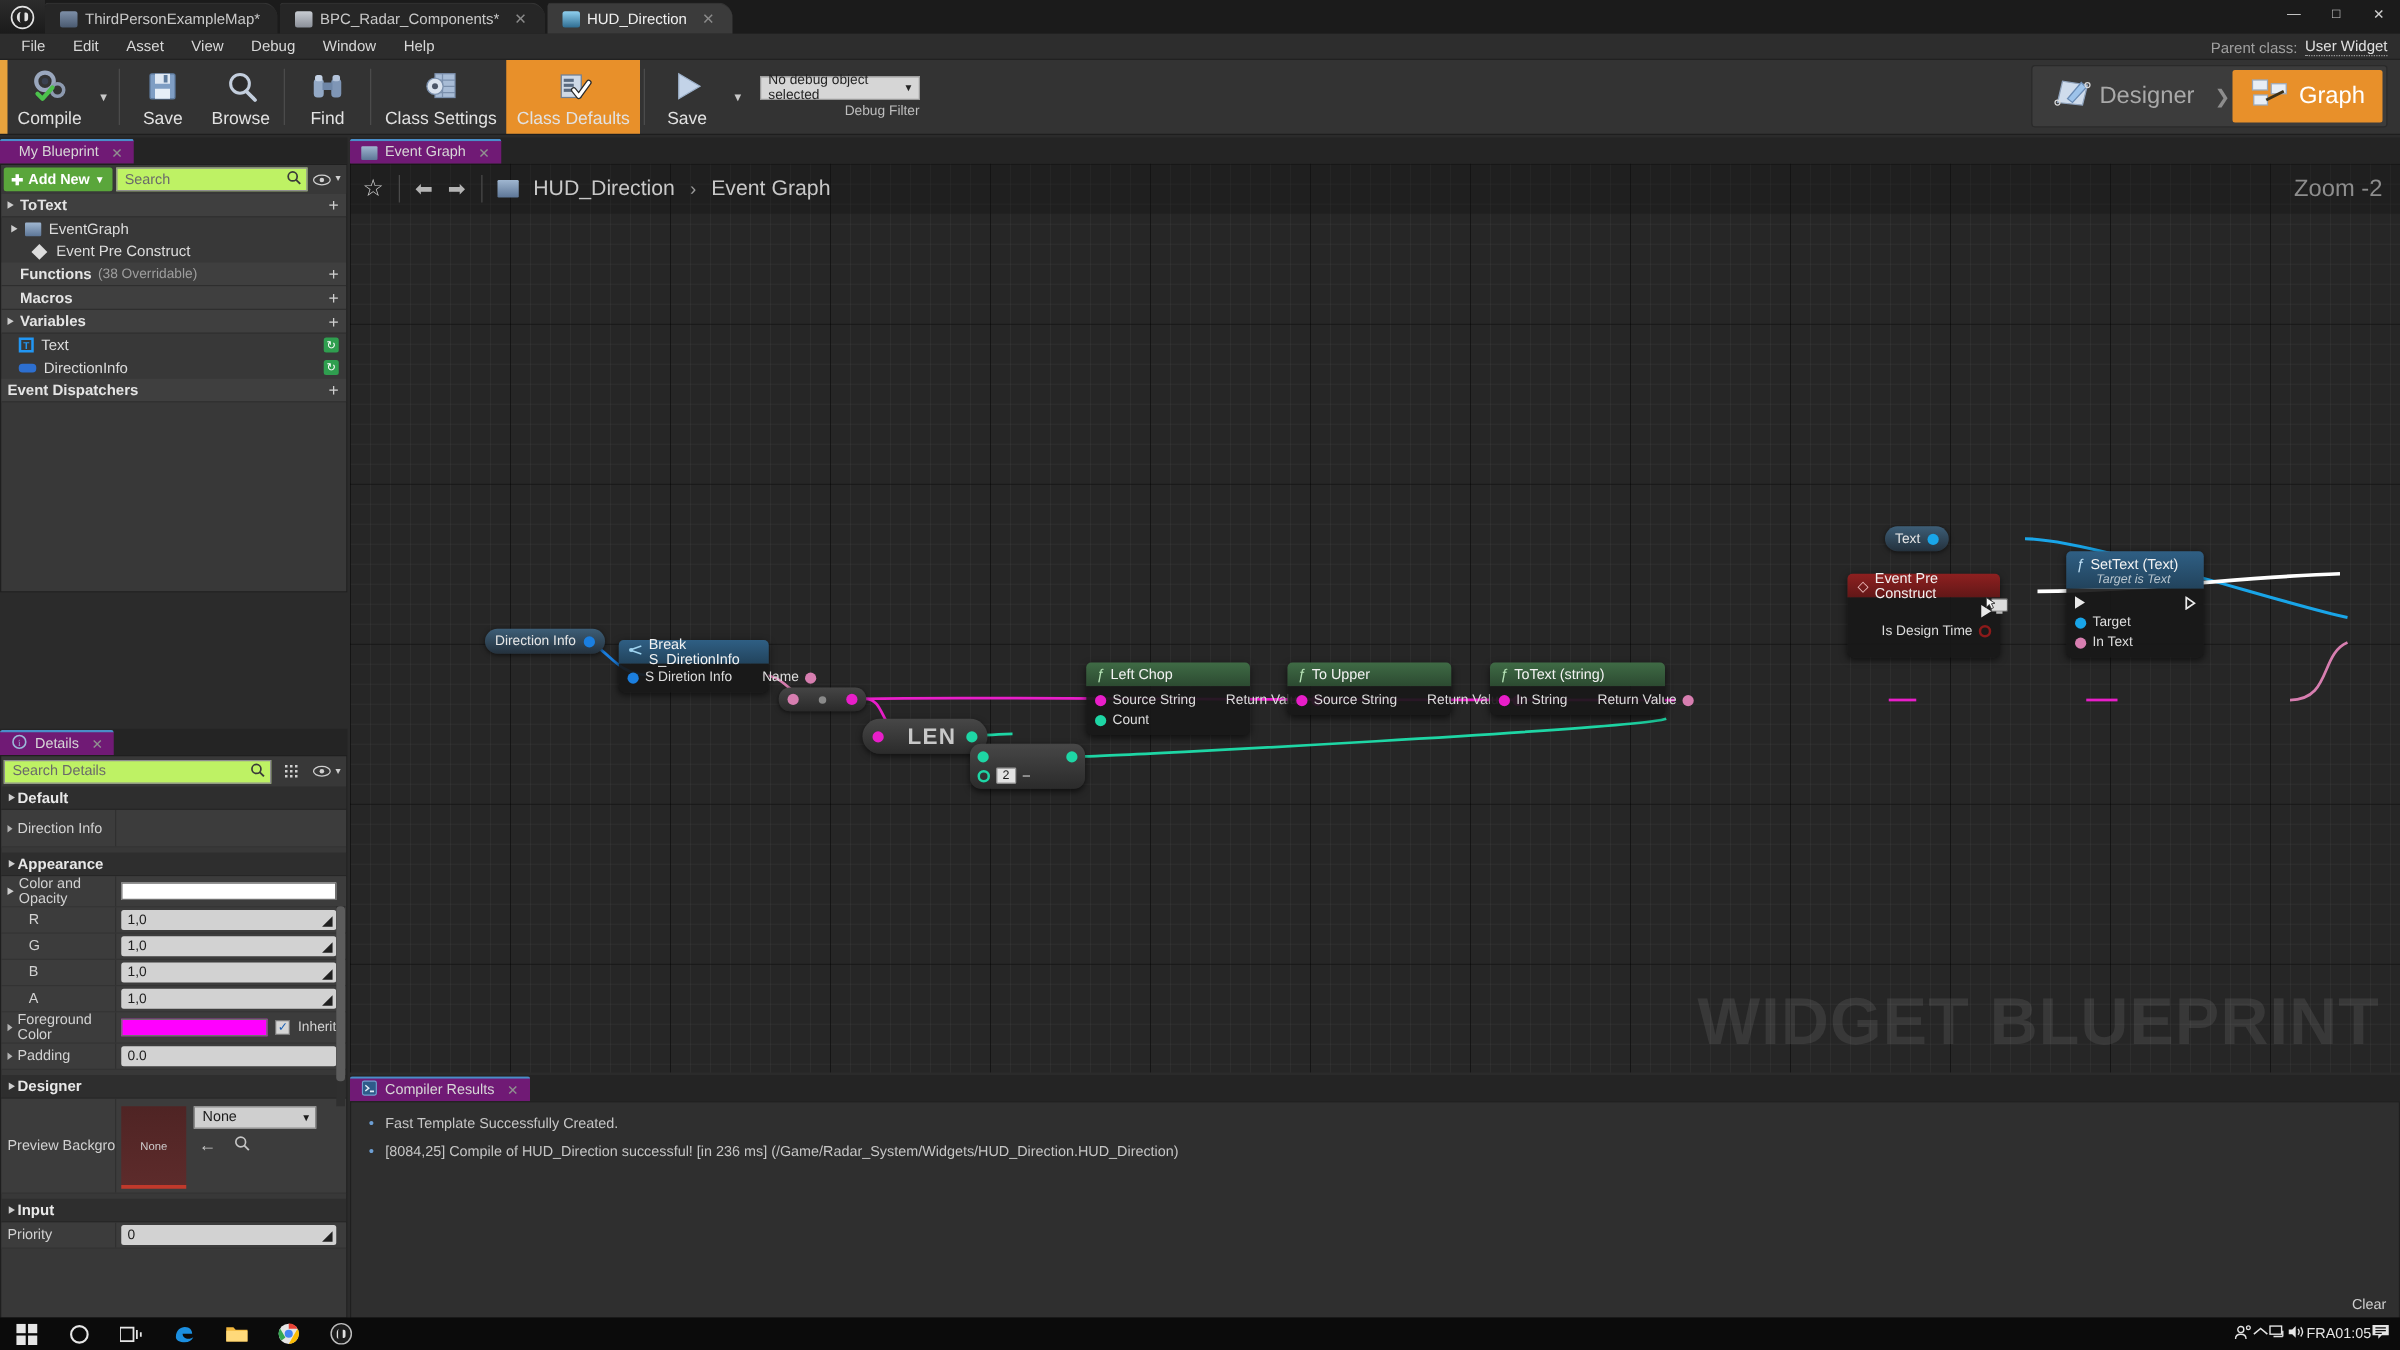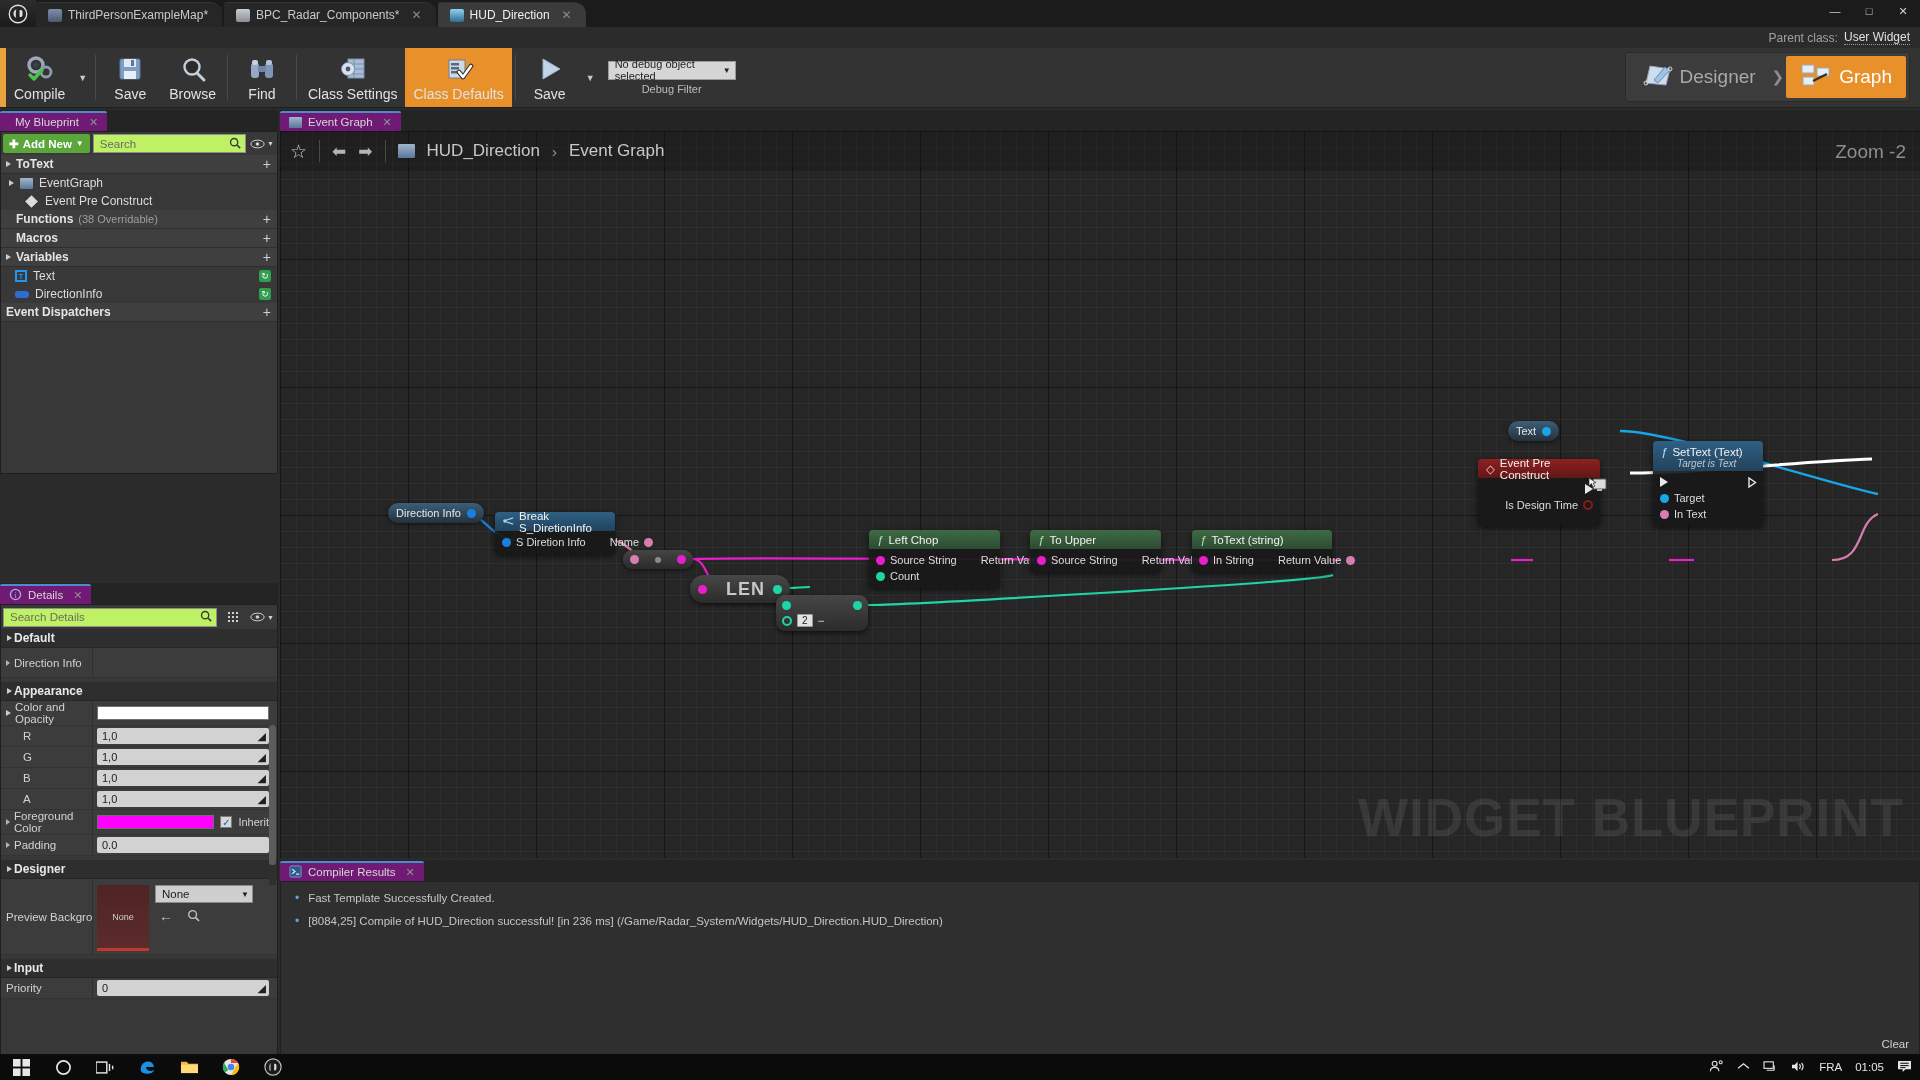--- a/index.html
+++ b/index.html
@@ -69,21 +69,21 @@
   .tb-btn {
     min-width: 62px; display: flex; flex-direction: column; align-items: center;
     justify-content: center; gap: 2px; padding: 2px 8px; cursor: default;
   }
   .tb-btn.sel { background: #e8902a; }
   .tb-btn .lbl { font-size: 14px; color: #e2e2e2; }
   .tb-sep { width: 1px; background: #4b4b4b; margin: 7px 3px; }
   .tb-caret { display: flex; align-items: center; padding: 0 5px; font-size: 9px; color: #c8c8c8; }
   .ic { width: 30px; height: 30px; position: relative; }
   .debug-zone {
-    display: flex; flex-direction: column; justify-content: center; align-items: center;
+    display: flex; flex-direction: column; justify-content: center; align-items: flex-end;
     padding: 0 8px; gap: 3px;
   }
   .debug-combo {
     width: 128px; height: 19px; background: #d6d6d6; color: #242424;
     font-size: 11px; display: flex; align-items: center; justify-content: space-between;
     padding: 0 4px 0 6px; border: 1px solid #9b9b9b;
   }
   .debug-lbl { font-size: 11px; color: #bdbdbd; }
 
   
@@ -300,21 +300,21 @@
   .comp-clear {
     position: absolute; right: 10px; bottom: 4px; font-size: 11.5px; color: #cfcfcf;
   }
 
   
   .taskbar {
     position: absolute; left: 0; bottom: 0; width: 1920px; height: 26px;
     background: #0b0b0b; display: flex; align-items: center;
   }
   .tb-item { width: 42px; height: 26px; display: flex; align-items: center; justify-content: center; }
-  .tray { position: absolute; right: 8px; display: flex; align-items: center; gap: 13px; font-size: 11.5px; color: #e4e4e4; }
+  .tray { position: absolute; right: 8px; display: flex; align-items: center; font-size: 11.5px; color: #e4e4e4; }
 </style>
 </head>
 <body>
 
 <div class="app">
 
   <div class="titlebar">
     <div class="ue-logo">
       <svg width="20" height="20" viewBox="0 0 24 24">
           <circle cx="12" cy="12" r="10.5" fill="none" stroke="#e2e2e2" stroke-width="1.6"></circle>
@@ -338,20 +338,29 @@
         <span class="tab-x">✕</span>
       </div>
     </div>
     <div class="win-ctl">
       <div>—</div>
       <div>□</div>
       <div class="cls">✕</div>
     </div>
   </div>
 
+  <div class="menubar">
+    <div class="mi">File</div>
+    <div class="mi">Edit</div>
+    <div class="mi">Asset</div>
+    <div class="mi">View</div>
+    <div class="mi">Debug</div>
+    <div class="mi">Window</div>
+    <div class="mi">Help</div>
+  </div>
   <div class="parent-class">
     <span>Parent class:</span>
     <span class="pc-val">User Widget</span>
   </div>
 
   <div class="toolbar">
     <div class="tb-accent"></div>
 
     <div class="tb-btn">
       <div class="ic">

